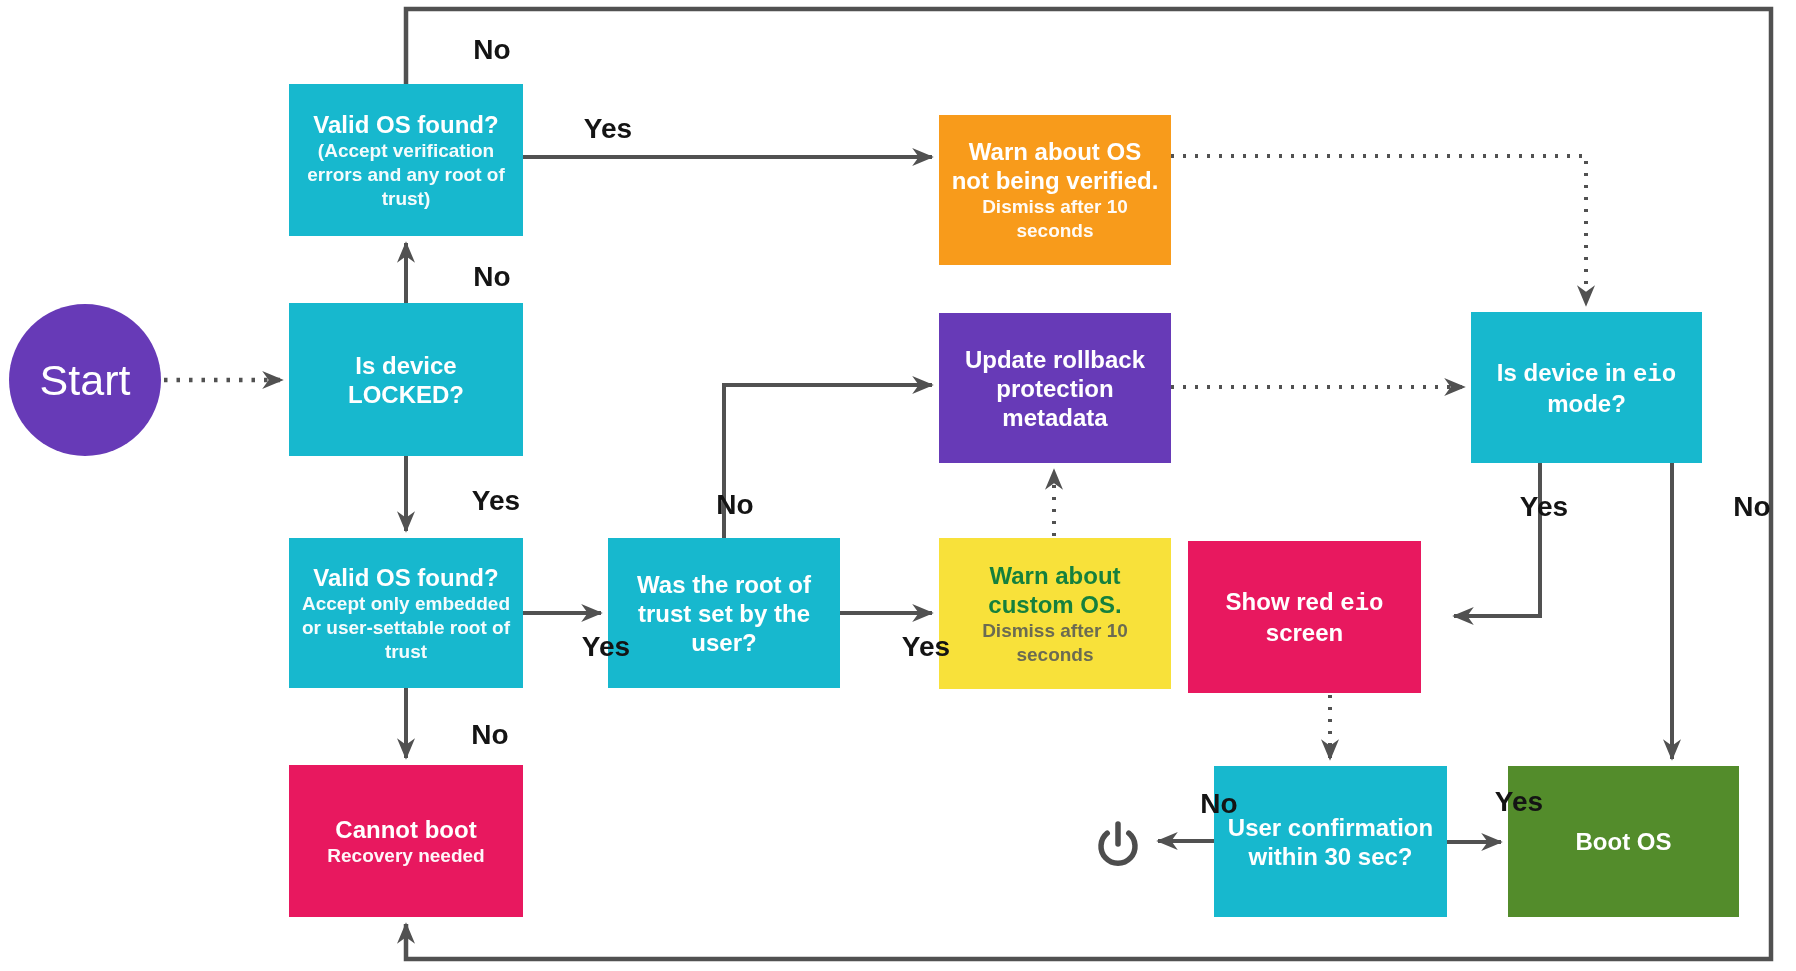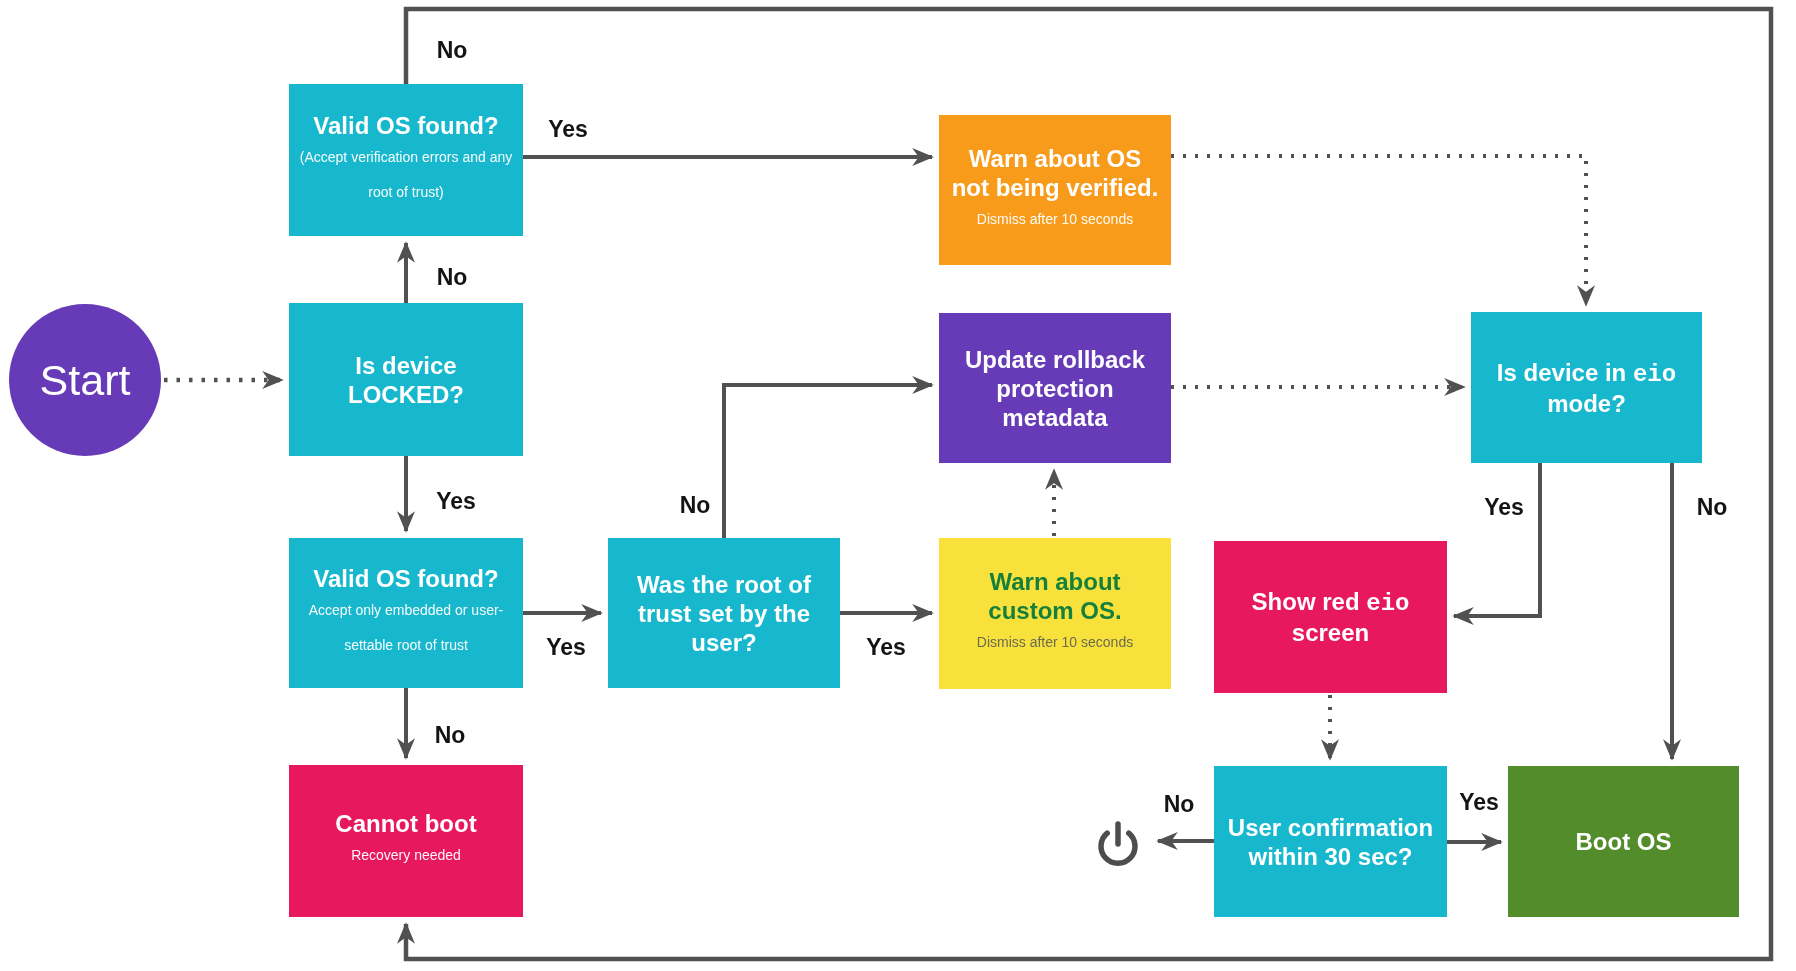--- a/index.html
+++ b/index.html
@@ -6,35 +6,35 @@
   #stage{
     position:relative;width:1796px;height:971px;background:#ffffff;overflow:hidden;
     font-family:"Liberation Sans",sans-serif;
   }
   #edges{position:absolute;left:0;top:0;width:1796px;height:971px;}
   .node{
     position:absolute;display:flex;flex-direction:column;align-items:center;justify-content:center;
     text-align:center;color:#ffffff;padding:0 10px;box-sizing:border-box;
   }
   .node .title{font-weight:700;font-size:24px;line-height:29px;}
-  .node .sub{font-weight:400;font-size:14px;line-height:35px;color:rgba(255,255,255,.96);}
+  .node .sub{font-weight:700;font-size:19px;line-height:24px;color:rgba(255,255,255,.96);}
   .cyan{background:#17b8ce;}
   .orange{background:#f89b1b;margin-top:33px;}
   .purple{background:#673ab7;}
   .yellow{background:#f8e13a;}
   .pink{background:#e8185f;}
   .green{background:#538c2b;}
   .yellow .title{color:#15803d;}
   .yellow .sub{color:#6b6b52;}
   .circle{border-radius:50%;}
   .start-label{font-weight:500;font-size:43px;}
   .mono{font-family:"Liberation Mono","DejaVu Sans Mono",monospace;font-weight:700;}
   .elabel{
     position:absolute;transform:translate(-50%,-50%);
-    font-weight:700;font-size:23px;color:#141414;white-space:nowrap;
+    font-weight:700;font-size:28px;color:#141414;white-space:nowrap;margin-left:40px;
   }
   .power{position:absolute;left:1090px;top:815px;width:56px;height:58px;}
 </style>
 </head>
 <body>
 
 <div id="stage">
 
   <svg id="edges" viewBox="0 0 1796 971">
     <defs>
@@ -97,21 +97,21 @@
 
   <div class="node cyan" style="left:608px;top:538px;width:232px;height:150px">
     <div class="title">Was the root of trust set by the user?</div>
   </div>
 
   <div class="node yellow" style="left:939px;top:538px;width:232px;height:151px">
     <div class="title">Warn about custom OS.</div>
     <div class="sub">Dismiss after 10 seconds</div>
   </div>
 
-  <div class="node pink" style="left:1214px;top:541px;width:233px;height:152px">
+  <div class="node pink" style="left:1188px;top:541px;width:233px;height:152px">
     <div class="title"><span>Show red </span><span class="mono">eio</span><span> screen</span></div>
   </div>
 
   <div class="node pink" style="left:289px;top:765px;width:234px;height:152px">
     <div class="title">Cannot boot</div>
     <div class="sub">Recovery needed</div>
   </div>
 
   <div class="node cyan" style="left:1214px;top:766px;width:233px;height:151px">
     <div class="title">User confirmation within 30 sec?</div>

